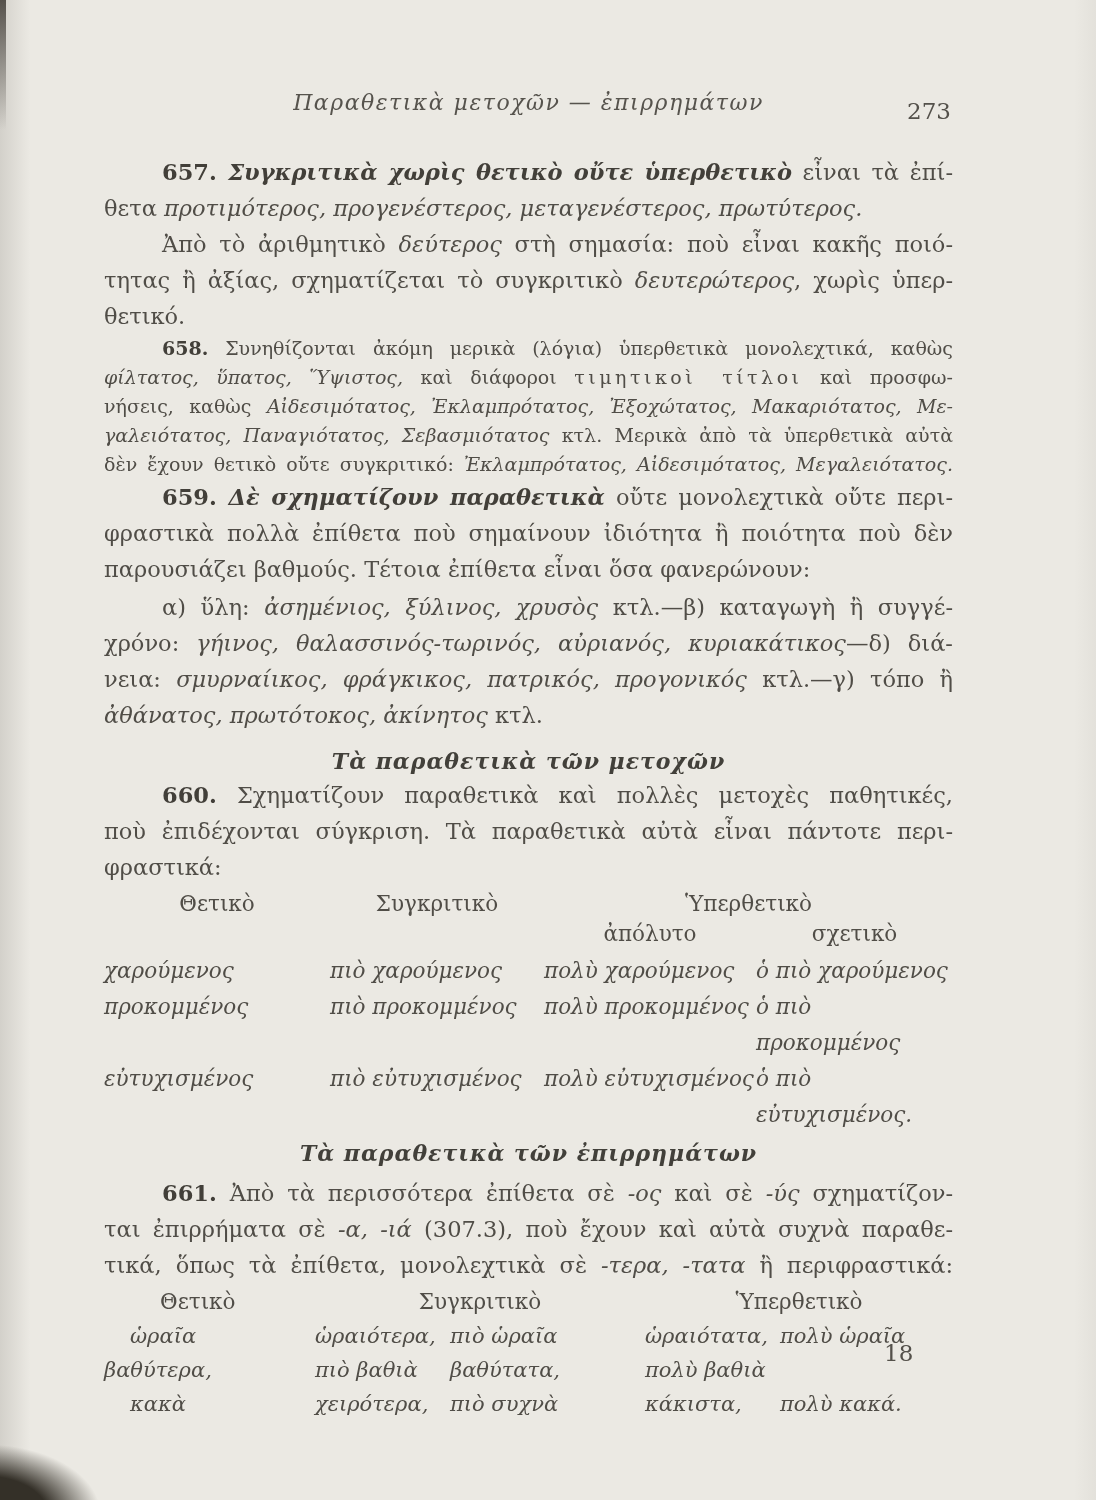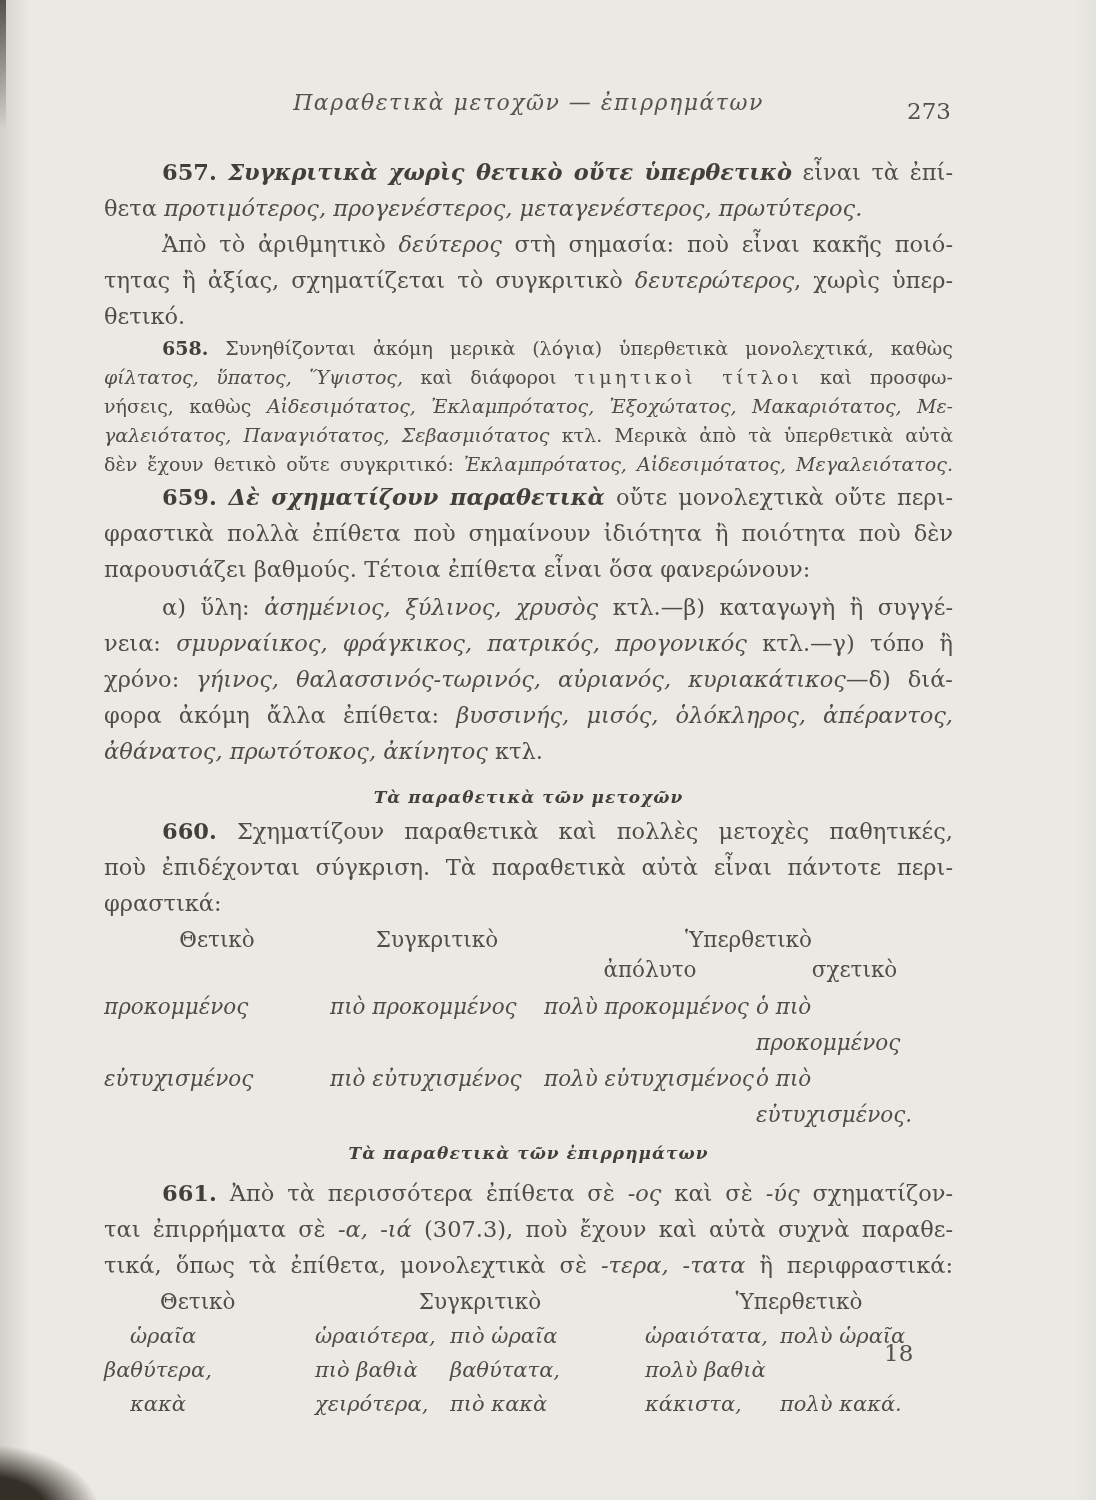--- a/index.html
+++ b/index.html
@@ -31,21 +31,21 @@
   .ind{text-indent:58px;}
   .full{text-align-last:justify;}
   b,.bd{font-weight:700;color:#423f39;}
   .bi{font-weight:700;font-style:italic;color:#423f39;}
   .it{font-style:italic;}
   .sp{letter-spacing:3.5px;word-spacing:5px;}
 
   .m657{margin-top:36px;}
   .m659{margin-top:0;}
   .mlist{margin-top:2px;}
-  .hsec{margin-top:12px;font-size:17px;line-height:32px;text-align:center;
+  .hsec{margin-top:12px;font-size:22px;line-height:32px;text-align:center;
         font-weight:700;font-style:italic;color:#42403a;letter-spacing:1px;}
   .h2sec{margin-top:4px;font-style:italic;}
   .m660{}
   .m661{margin-top:6px;}
 
   .t1{margin-top:4px;font-size:21.5px;}
   .t1 .grid{display:grid;grid-template-columns:226px 214px 212px 197px;}
   .t1 .hrow{line-height:30px;}
   .t1 .srow{line-height:30px;margin-bottom:4px;}
   .t1 .drow{line-height:36px;font-style:italic;}
@@ -95,23 +95,22 @@
     </div>
 
     <div class="para m659">
       <div class="ln ind full"><b>659. </b><span class="bi">Δὲ σχηματίζουν παραθετικὰ</span><span> οὔτε μονολεχτικὰ οὔτε περι-</span></div>
       <div class="ln full"><span>φραστικὰ πολλὰ ἐπίθετα ποὺ σημαίνουν ἰδιότητα ἢ ποιότητα ποὺ δὲν</span></div>
       <div class="ln"><span>παρουσιάζει βαθμούς. Τέτοια ἐπίθετα εἶναι ὅσα φανερώνουν:</span></div>
     </div>
 
     <div class="para mlist">
       <div class="ln ind full"><span>α) ὕλη: </span><span class="it">ἀσημένιος, ξύλινος, χρυσὸς</span><span> κτλ.—β) καταγωγὴ ἢ συγγέ-</span></div>
+      <div class="ln full"><span>χρόνο: </span><span class="it">γήινος, θαλασσινός-τωρινός, αὐριανός, κυριακάτικος</span><span>—δ) διά-</span></div>
       <div class="ln full"><span>νεια: </span><span class="it">σμυρναίικος, φράγκικος, πατρικός, προγονικός</span><span> κτλ.—γ) τόπο ἢ</span></div>
-      <div class="ln full"><span>χρόνο: </span><span class="it">γήινος, θαλασσινός-τωρινός, αὐριανός, κυριακάτικος</span><span>—δ) διά-</span></div>
-      <div class="ln full"><span>φορα ἀκόμη ἄλλα ἐπίθετα: </span><span class="it">βυσσινής, μισός, ὁλόκληρος, ἀπέραντος,</span></div>
       <div class="ln"><span class="it">ἀθάνατος, πρωτότοκος, ἀκίνητος</span><span> κτλ.</span></div>
     </div>
 
     <div class="hsec">Τὰ παραθετικὰ τῶν μετοχῶν</div>
 
     <div class="para m660">
       <div class="ln ind full"><b>660.</b><span> Σχηματίζουν παραθετικὰ καὶ πολλὲς μετοχὲς παθητικές,</span></div>
       <div class="ln full"><span>ποὺ ἐπιδέχονται σύγκριση. Τὰ παραθετικὰ αὐτὰ εἶναι πάντοτε περι-</span></div>
       <div class="ln"><span>φραστικά:</span></div>
     </div>
@@ -120,20 +119,26 @@
       <div class="grid hrow">
         <span class="th">Θετικὸ</span>
         <span class="th">Συγκριτικὸ</span>
         <span class="th c12span">Ὑπερθετικὸ</span>
       </div>
       <div class="grid srow">
         <span></span>
           <span></span>
         <span class="th">ἀπόλυτο</span>
         <span class="th">σχετικὸ</span>
+      </div>
+      <div class="grid drow">
+        <span>χαρούμενος</span>
+          <span>πιὸ χαρούμενος</span>
+          <span>πολὺ χαρούμενος</span>
+          <span>ὁ πιὸ χαρούμενος</span>
       </div>
       <div class="grid drow">
         <span>προκομμένος</span>
           <span>πιὸ προκομμένος</span>
           <span>πολὺ προκομμένος</span>
           <span>ὁ πιὸ προκομμένος</span>
       </div>
       <div class="grid drow">
         <span>εὐτυχισμένος</span>
           <span>πιὸ εὐτυχισμένος</span>
@@ -165,21 +170,21 @@
       </div>
       <div class="grid drow">
           <span>βαθύτερα,</span>
           <span>πιὸ βαθιὰ</span>
           <span>βαθύτατα,</span>
           <span>πολὺ βαθιὰ</span>
       </div>
       <div class="grid drow">
         <span class="c1">κακὰ</span>
           <span>χειρότερα,</span>
-          <span>πιὸ κακὰ</span>
+          <span>πιὸ συχνὰ</span>
           <span>κάκιστα,</span>
           <span>πολὺ κακά.</span>
       </div>
     </div>
 
   </div>
 
   <div class="sig">18</div>
 </div>
 

